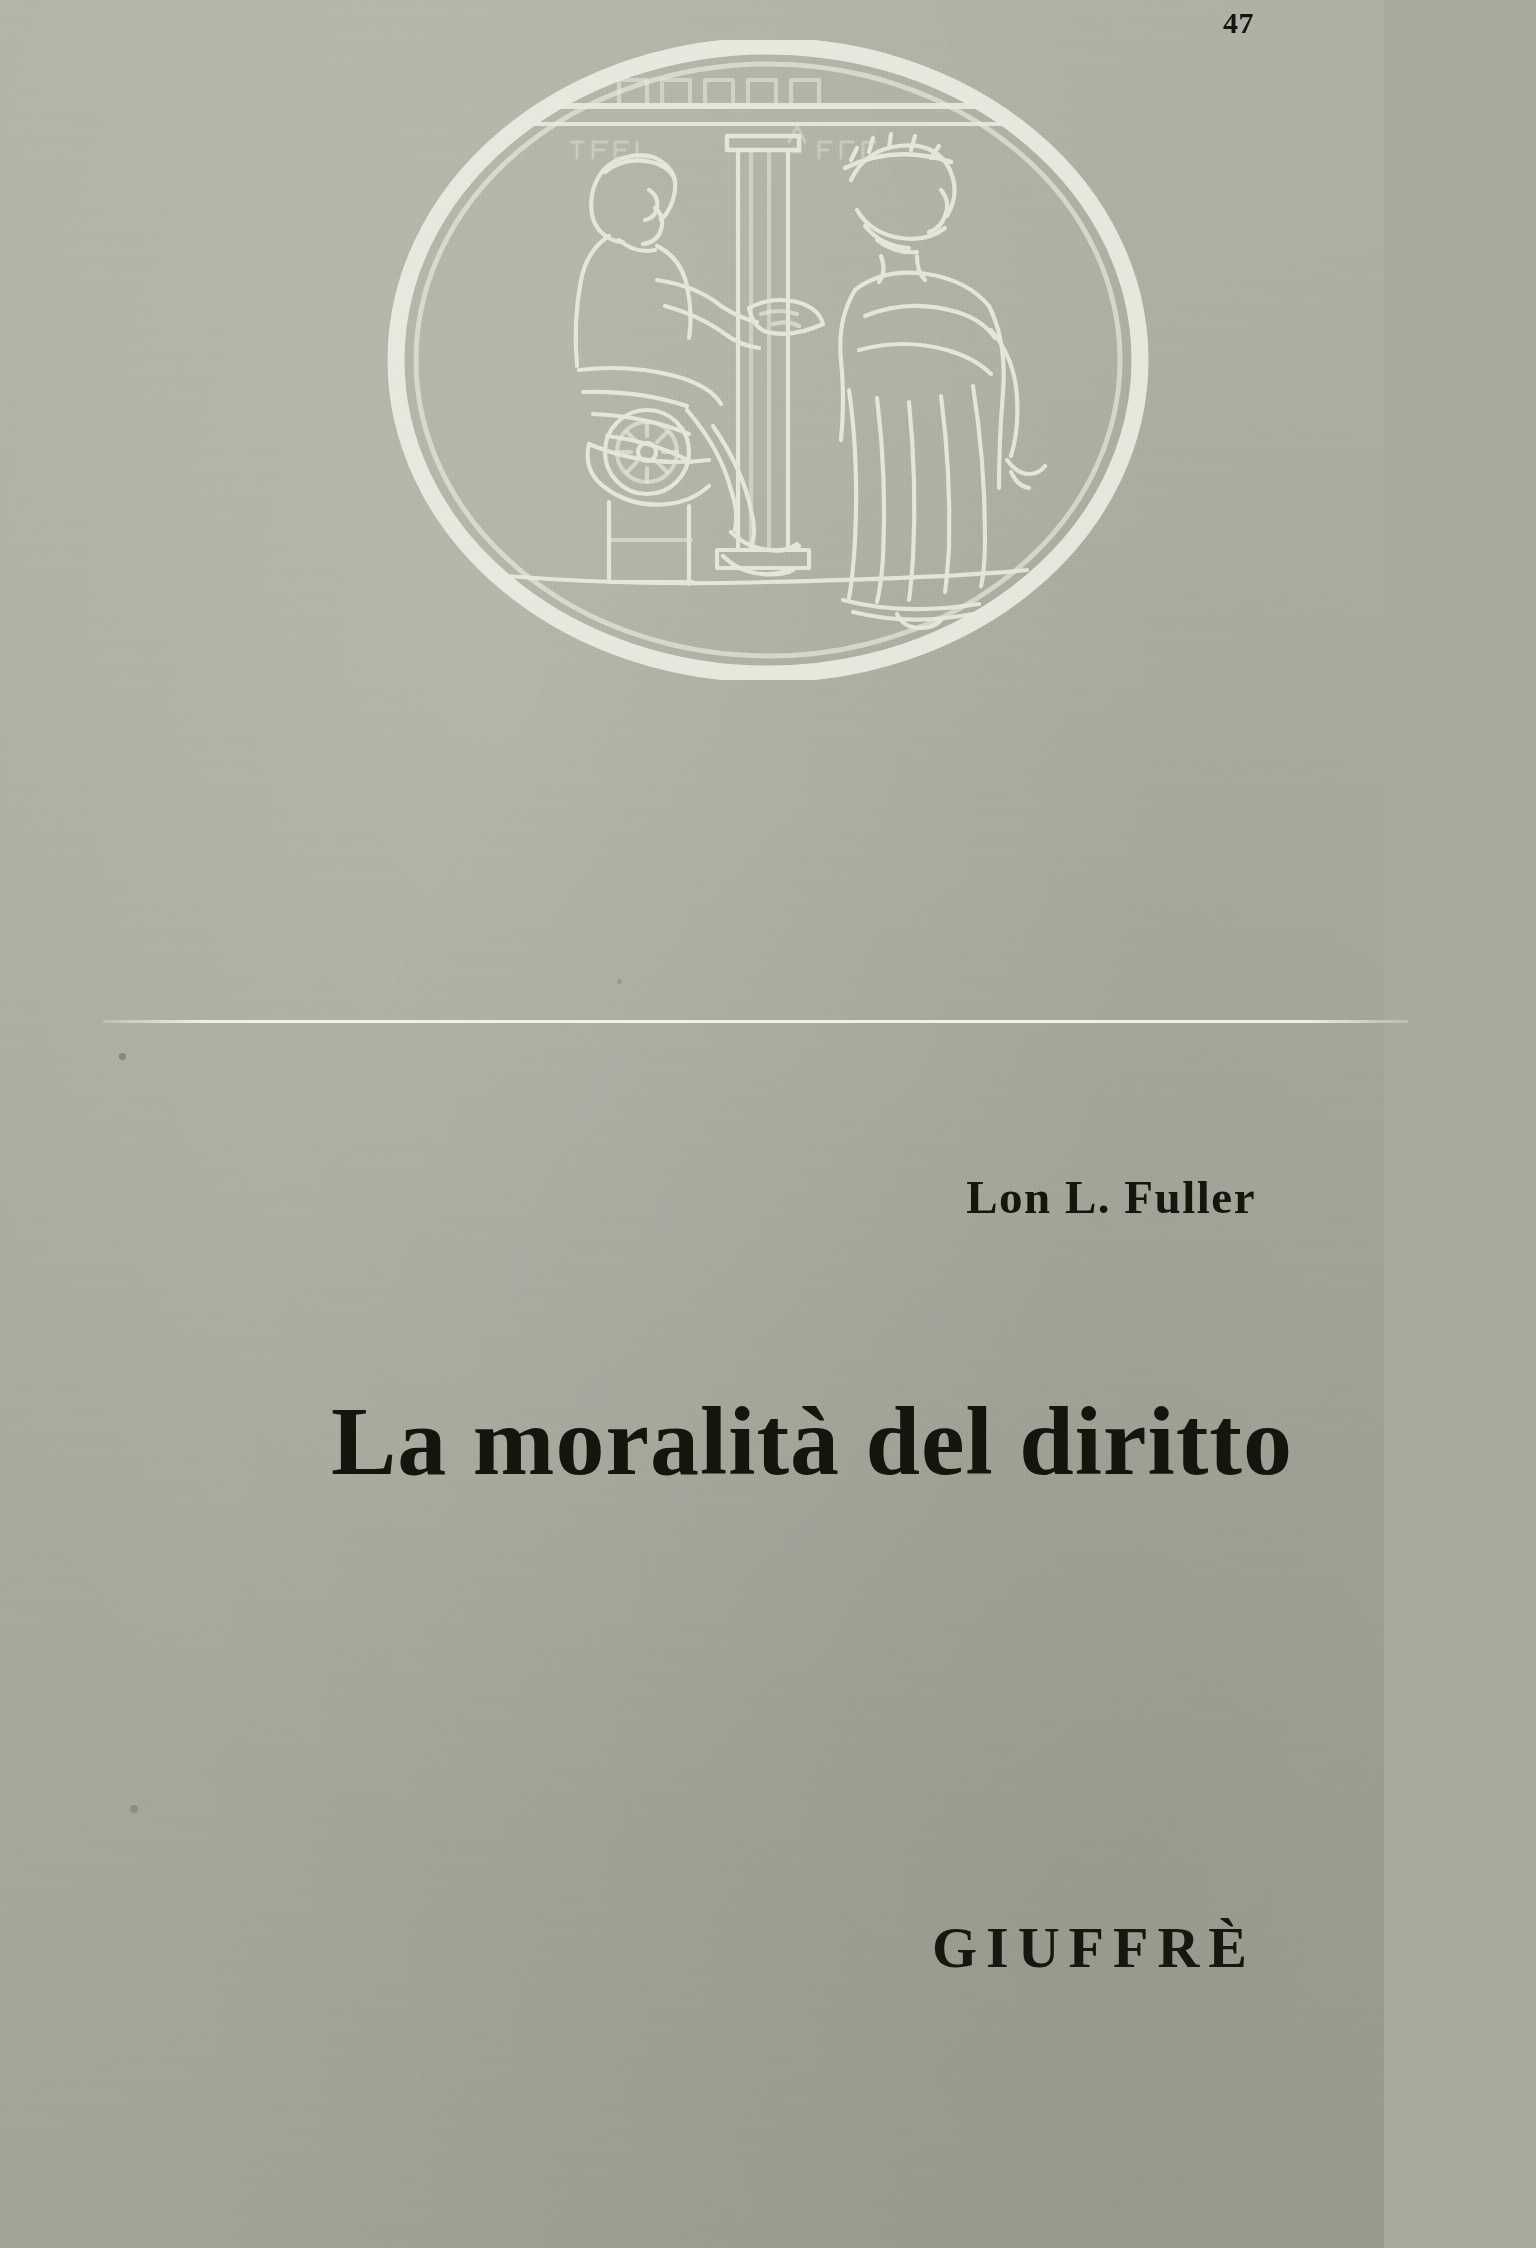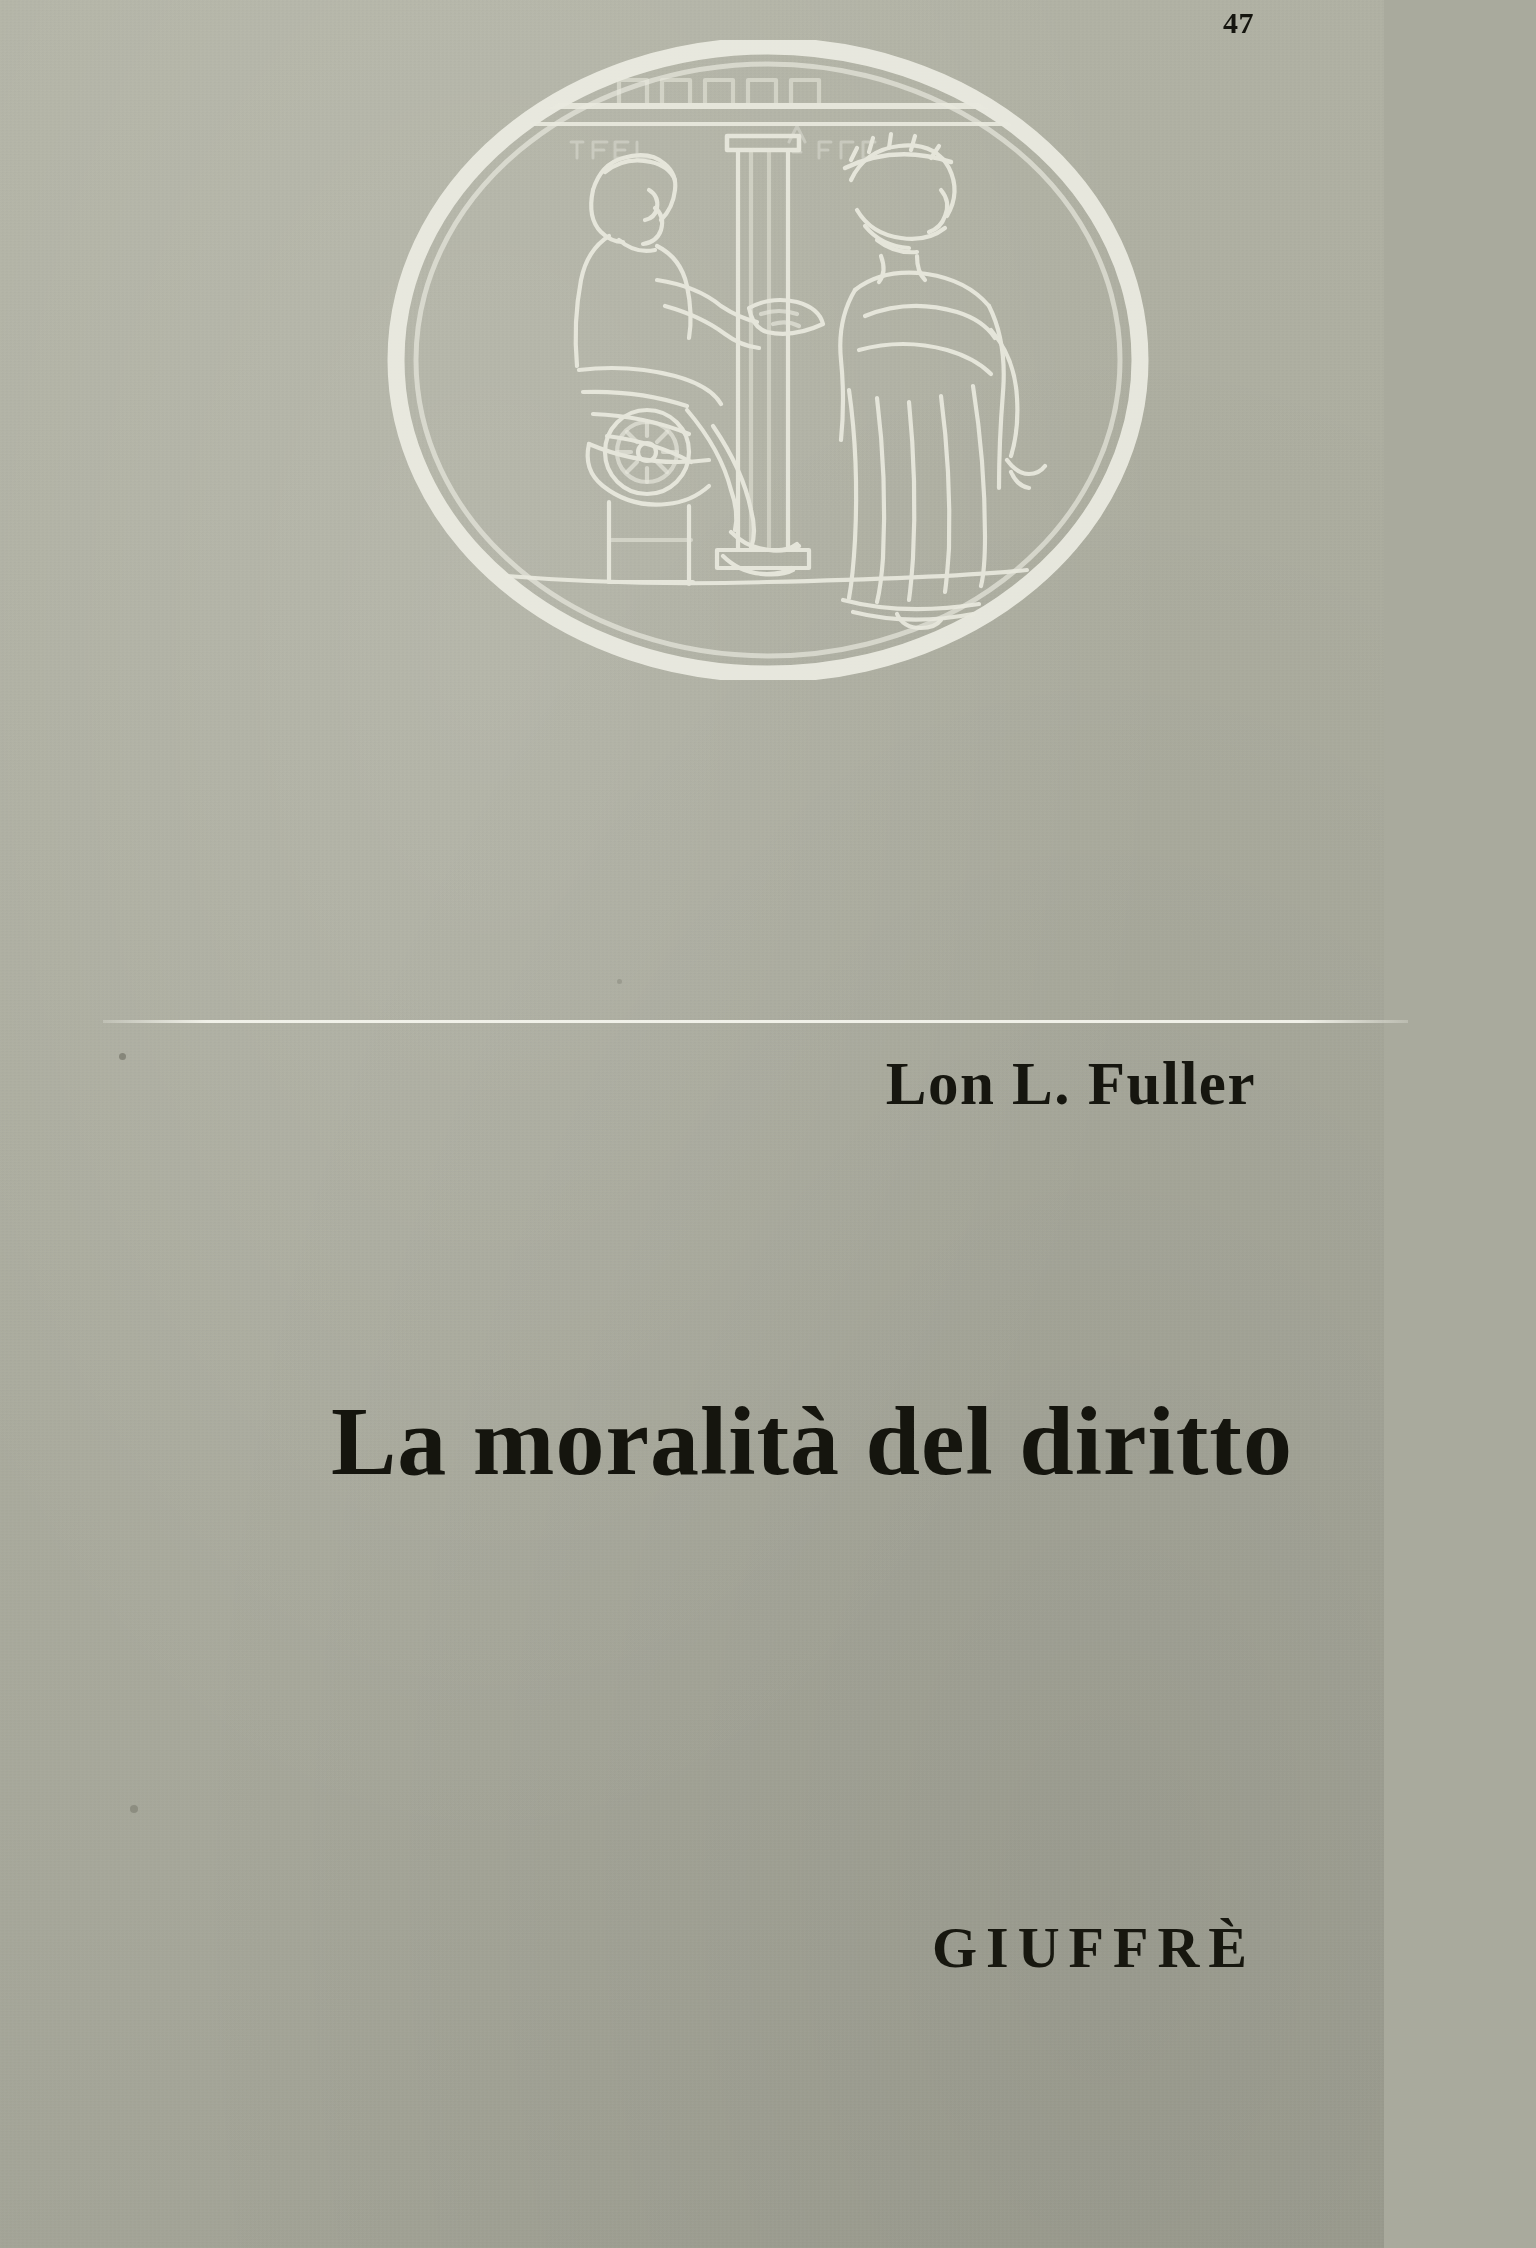--- a/index.html
+++ b/index.html
@@ -68,24 +68,24 @@
     position: absolute;
     top: 1020px;
     left: 103px;
     width: 1305px;
     height: 3px;
     background: linear-gradient(90deg, rgba(240,240,232,0.25) 0%, rgba(244,244,236,0.95) 8%, rgba(244,244,236,0.95) 92%, rgba(240,240,232,0.25) 100%);
   }
 
   .author {
     position: absolute;
-    top: 1049px;
+    top: 1170px;
     right: 128px;
     font-family: "Liberation Serif", serif;
-    font-size: 61px;
+    font-size: 47px;
     font-weight: bold;
     color: #16160f;
     letter-spacing: 1.5px;
   }
 
   .title {
     position: absolute;
     top: 1390px;
     left: 0;
     width: 1536px;

